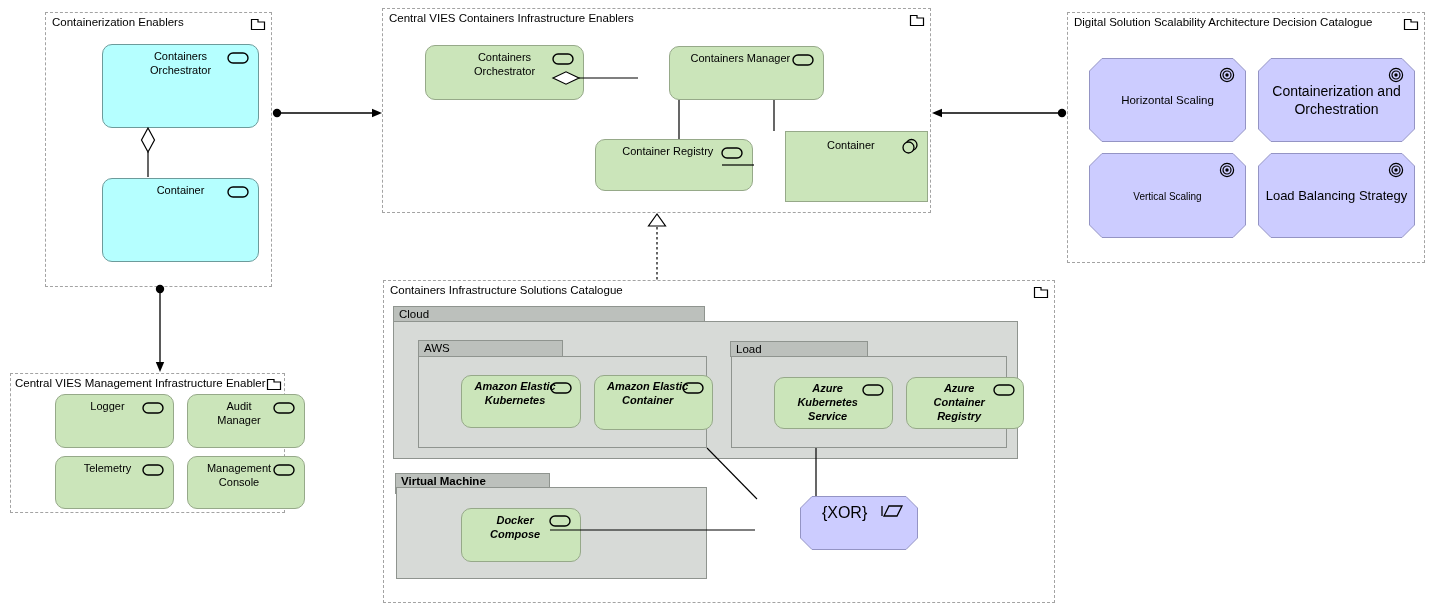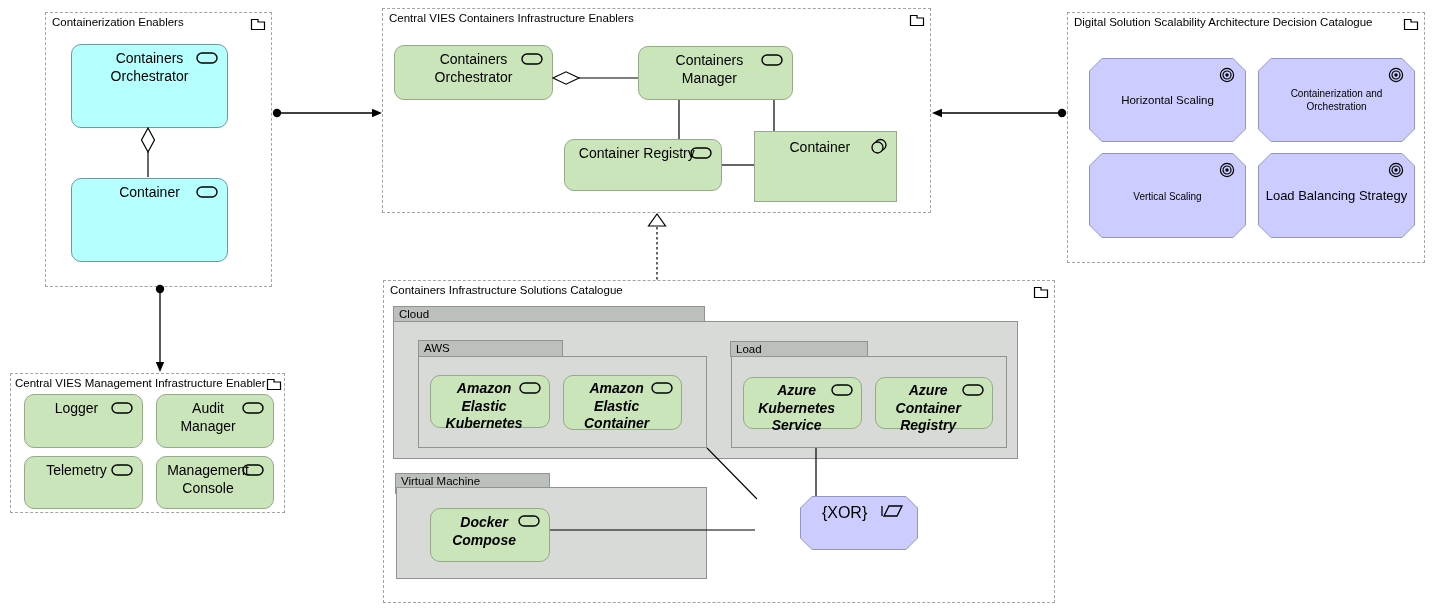--- a/index.html
+++ b/index.html
@@ -4,21 +4,21 @@
 <style>
   html,body { margin:0; padding:0; background:#ffffff; }
   #canvas {
     position:relative; width:1437px; height:614px;
     font-family:"Liberation Sans", sans-serif; color:#000;
     overflow:hidden; background:#fff;
   }
   .group { position:absolute; border:1px dashed #a3a3a3; box-sizing:border-box; }
   .group-title { position:absolute; top:3px; left:6px; font-size:11.5px; white-space:nowrap; }
   .folder-icon { position:absolute; top:5px; right:5px; width:16px; height:13px; }
-  .node { position:absolute; box-sizing:border-box; font-size:14px; text-align:center; z-index:3; }
+  .node { position:absolute; box-sizing:border-box; font-size:11px; text-align:center; z-index:3;margin-left:31px; }
   .rounded { border-radius:10px; }
   .cyan  { background:#b5ffff; border:1px solid #6d9b9b; }
   .green { background:#cbe5ba; border:1px solid #96a989; }
   .square { border-radius:0; }
   .lbl { position:absolute; top:5px; left:50%; transform:translateX(-50%); line-height:1.25; }
   .lbl-mid { position:absolute; top:50%; left:50%; transform:translate(-50%,-50%); line-height:1.3; }
   .bi { font-weight:bold; font-style:italic; }
   .badge { position:absolute; top:7px; right:9px; }
   .gray-body { position:absolute; background:#d7dad7; border:1px solid #8f948f; box-sizing:border-box; z-index:2; }
   .gray-tab  { position:absolute; background:#bcc0bc; border:1px solid #8f948f; box-sizing:border-box; z-index:2;
@@ -99,21 +99,21 @@
     <svg class="badge" style="top:9px; right:11px;" width="16" height="16" viewBox="0 0 16 16">
       <circle cx="8" cy="8" r="6.6" fill="none" stroke="#000" stroke-width="1.2"></circle>
       <circle cx="8" cy="8" r="4" fill="none" stroke="#000" stroke-width="1.2"></circle>
       <circle cx="8" cy="8" r="1.7" fill="#000"></circle>
     </svg>
   </div>
   <div class="octa" style="left:1258px; top:58px; width:157px; height:84px;">
     <svg class="shape" width="157" height="84">
       <polygon points="13,0.5 144,0.5 156.5,13 156.5,71 144,83.5 13,83.5 0.5,71 0.5,13" fill="#ccccff" stroke="#9494c4"></polygon>
     </svg>
-    <div class="lbl-mid" style="width:140px; text-align:center; font-size:10px;">Containerization and Orchestration</div>
+    <div class="lbl-mid" style="width:140px; text-align:center; font-size:14px;">Containerization and Orchestration</div>
     <svg class="badge" style="top:9px; right:11px;" width="16" height="16" viewBox="0 0 16 16">
       <circle cx="8" cy="8" r="6.6" fill="none" stroke="#000" stroke-width="1.2"></circle>
       <circle cx="8" cy="8" r="4" fill="none" stroke="#000" stroke-width="1.2"></circle>
       <circle cx="8" cy="8" r="1.7" fill="#000"></circle>
     </svg>
   </div>
   <div class="octa" style="left:1089px; top:153px; width:157px; height:85px;">
     <svg class="shape" width="157" height="85">
       <polygon points="13,0.5 144,0.5 156.5,13 156.5,72 144,84.5 13,84.5 0.5,72 0.5,13" fill="#ccccff" stroke="#9494c4"></polygon>
     </svg>
@@ -182,21 +182,21 @@
   <div class="gray-tab" style="left:418px; top:340px; width:145px; height:17px; z-index:3;">
     <span>AWS</span>
   </div>
   <div class="gray-body" style="left:418px; top:356px; width:289px; height:92px; z-index:2;"></div>
 
   <div class="gray-tab" style="left:730px; top:341px; width:138px; height:16px; z-index:3;">
     <span>Load</span>
   </div>
   <div class="gray-body" style="left:731px; top:356px; width:276px; height:92px; z-index:2;"></div>
 
-  <div class="gray-tab" style="left:395px; top:473px; width:155px; height:21px;">
+  <div class="gray-tab" style="left:395px; top:473px; width:155px; height:21px;font-weight:bold;">
     <span>Virtual Machine</span>
   </div>
   <div class="gray-body" style="left:396px; top:487px; width:311px; height:92px;"></div>
 
   <div class="node rounded green" style="left:430px; top:375px; width:120px; height:53px;">
     <div class="lbl bi" style="width:84px; left:45%; top:4px;">Amazon Elastic Kubernetes</div>
     <svg class="badge" style="top:6px; right:8px;" width="22" height="12" viewBox="0 0 22 12">
       <rect x="1" y="1" width="20" height="10" rx="5" fill="none" stroke="#000" stroke-width="1.4"></rect>
     </svg>
   </div>

